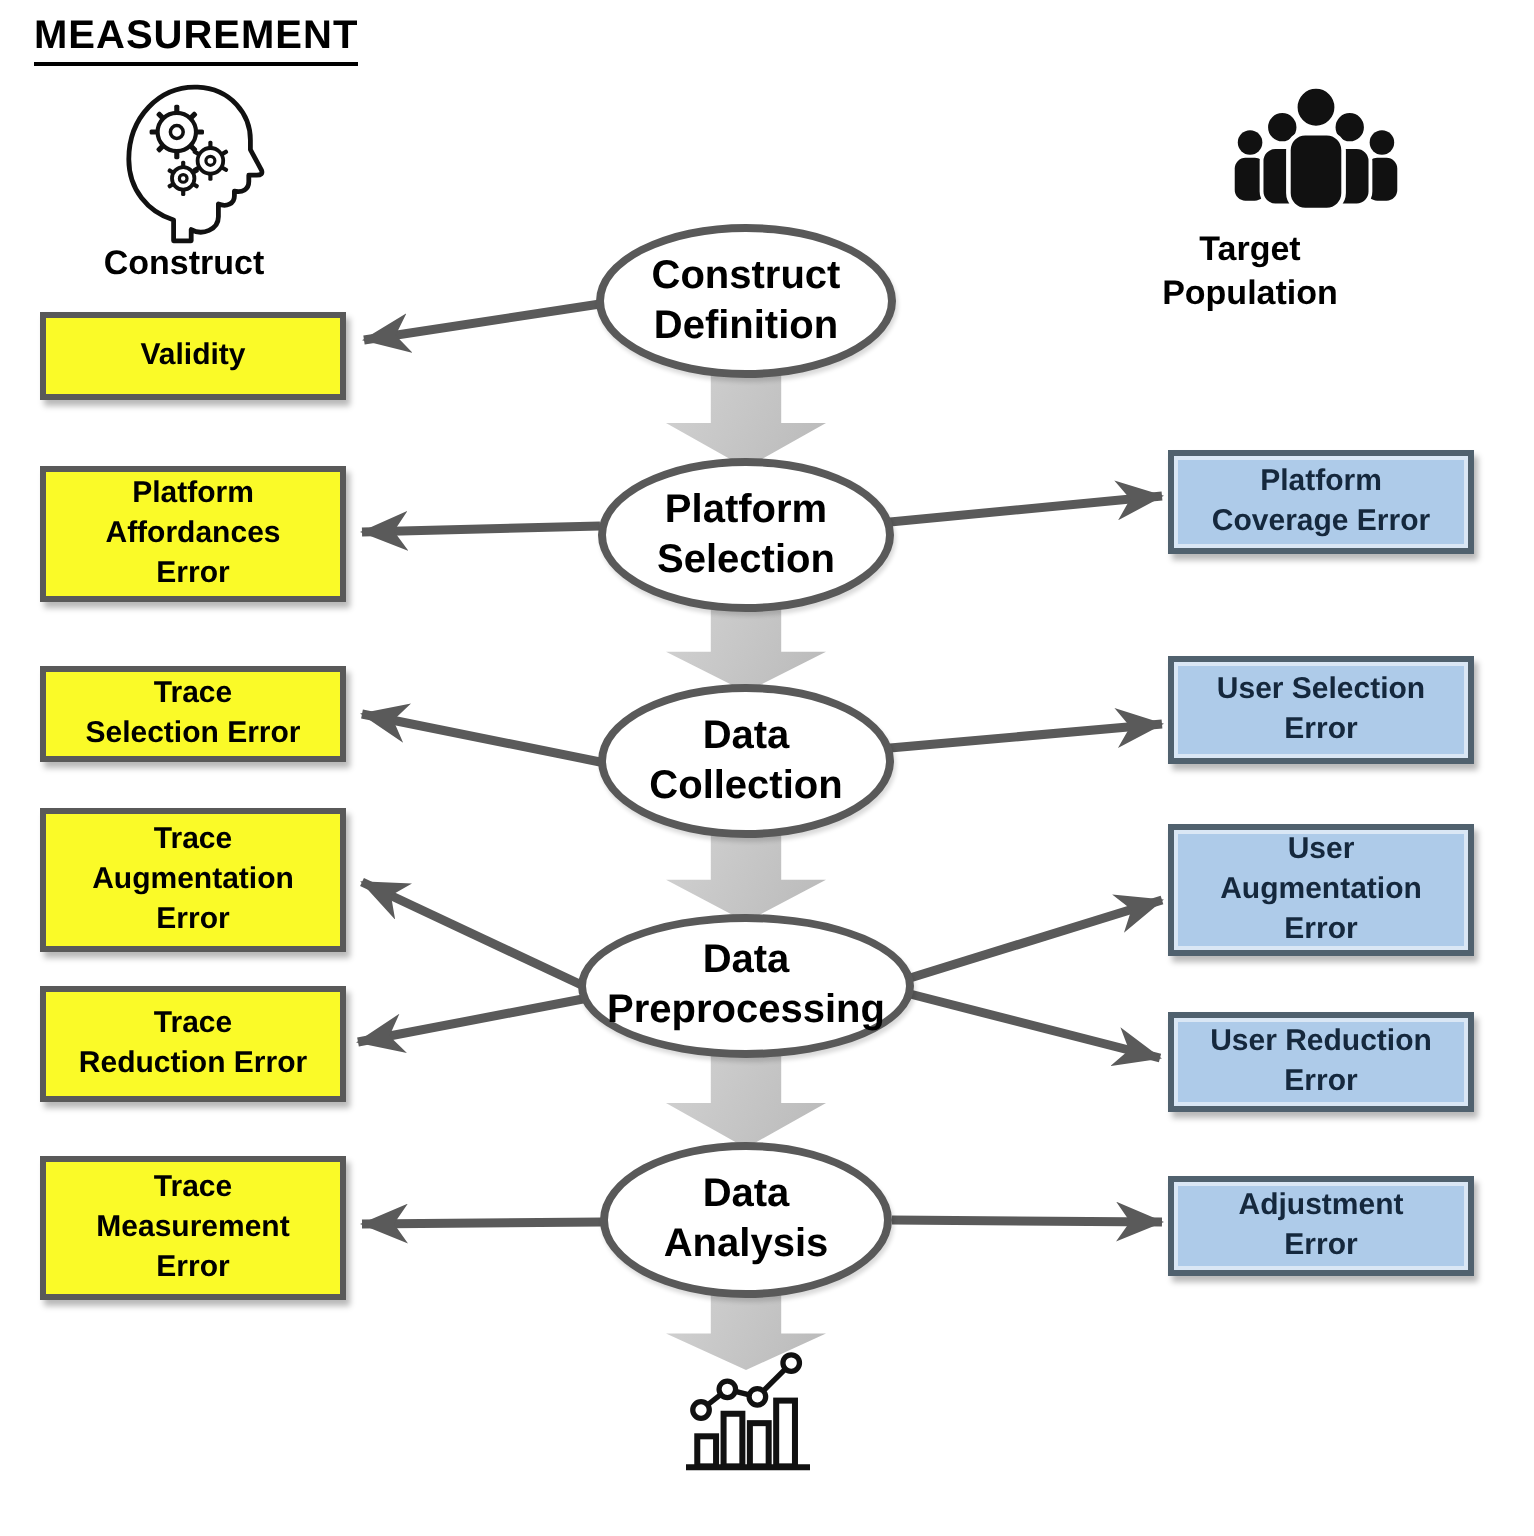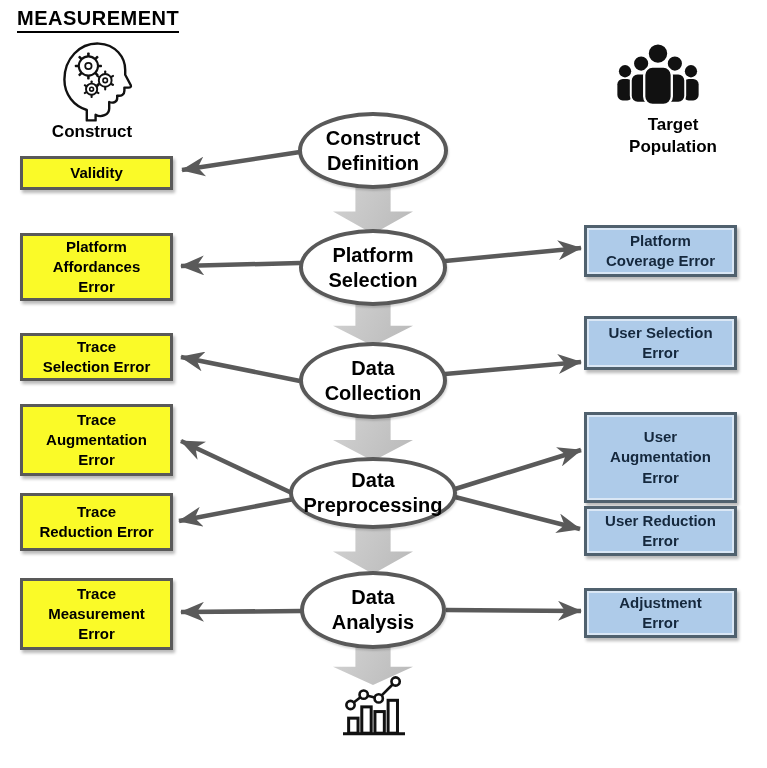--- a/index.html
+++ b/index.html
@@ -7,33 +7,33 @@
     position:relative;width:767px;height:768px;background:#fff;overflow:hidden;
     font-family:"Liberation Sans",sans-serif;font-weight:700;color:#000;padding-left:42px;
   }
   
   .hdr{position:absolute;font-size:20px;letter-spacing:.5px;border-bottom:2.5px solid #000;padding-bottom:1px;white-space:nowrap;}
   .hdr-left{left:17px;top:7px;}
   .hdr-right{left:566px;top:7px;}
   
   .lbl{position:absolute;text-align:center;white-space:pre-line;font-size:17px;line-height:1.3;}
   .construct-lbl{left:27px;top:121px;width:130px;}
-  .target-lbl{left:608px;top:114px;width:130px;}
+  .target-lbl{left:560px;top:114px;width:130px;}
   .estimate-lbl{left:308px;top:736px;width:130px;}
   
   .box{position:absolute;display:flex;align-items:center;justify-content:center;
     text-align:center;white-space:pre-line;font-size:15px;line-height:1.35;z-index:3;box-sizing:border-box;}
   .ybox{left:20px;width:153px;background:var(--measurement-box-fill,#fafa28);
     border:3px solid var(--box-border,#595959);box-shadow:2px 3px 3px rgba(0,0,0,.28);}
   .bbox{left:584px;width:153px;background:var(--representation-box-fill,#aecbe9);
     border:3px solid var(--representation-box-border,#50616e);color:var(--representation-text,#15283d);
     box-shadow:inset 0 0 0 2px rgba(255,255,255,.55),2px 3px 3px rgba(0,0,0,.28);}
-  .lb1{top:156px;height:34px;} .lb2{top:233px;height:68px;} .lb3{top:333px;height:48px;}
+  .lb1{top:156px;height:44px;} .lb2{top:233px;height:68px;} .lb3{top:333px;height:48px;}
   .lb4{top:404px;height:72px;} .lb5{top:493px;height:58px;} .lb6{top:578px;height:72px;}
-  .rb1{top:225px;height:52px;} .rb2{top:316px;height:54px;} .rb3{top:412px;height:91px;}
+  .rb1{top:225px;height:52px;} .rb2{top:328px;height:54px;} .rb3{top:412px;height:66px;}
   .rb4{top:506px;height:50px;text-align:center;} .rb5{top:588px;height:50px;}
   
   .ellipse{position:absolute;display:flex;align-items:center;justify-content:center;
     text-align:center;white-space:pre-line;font-size:20px;line-height:1.25;z-index:3;
     background:#fff;border:4px solid var(--ellipse-border,#595959);border-radius:50%;
     box-sizing:border-box;box-shadow:1px 2px 2px rgba(0,0,0,.15);}
   .e1{left:298px;top:112px;width:150px;height:77px;}
   .e2{left:299px;top:229px;width:148px;height:77px;}
   .e3{left:299px;top:342px;width:148px;height:77px;}
   .e4{left:289px;top:457px;width:168px;height:72px;}

